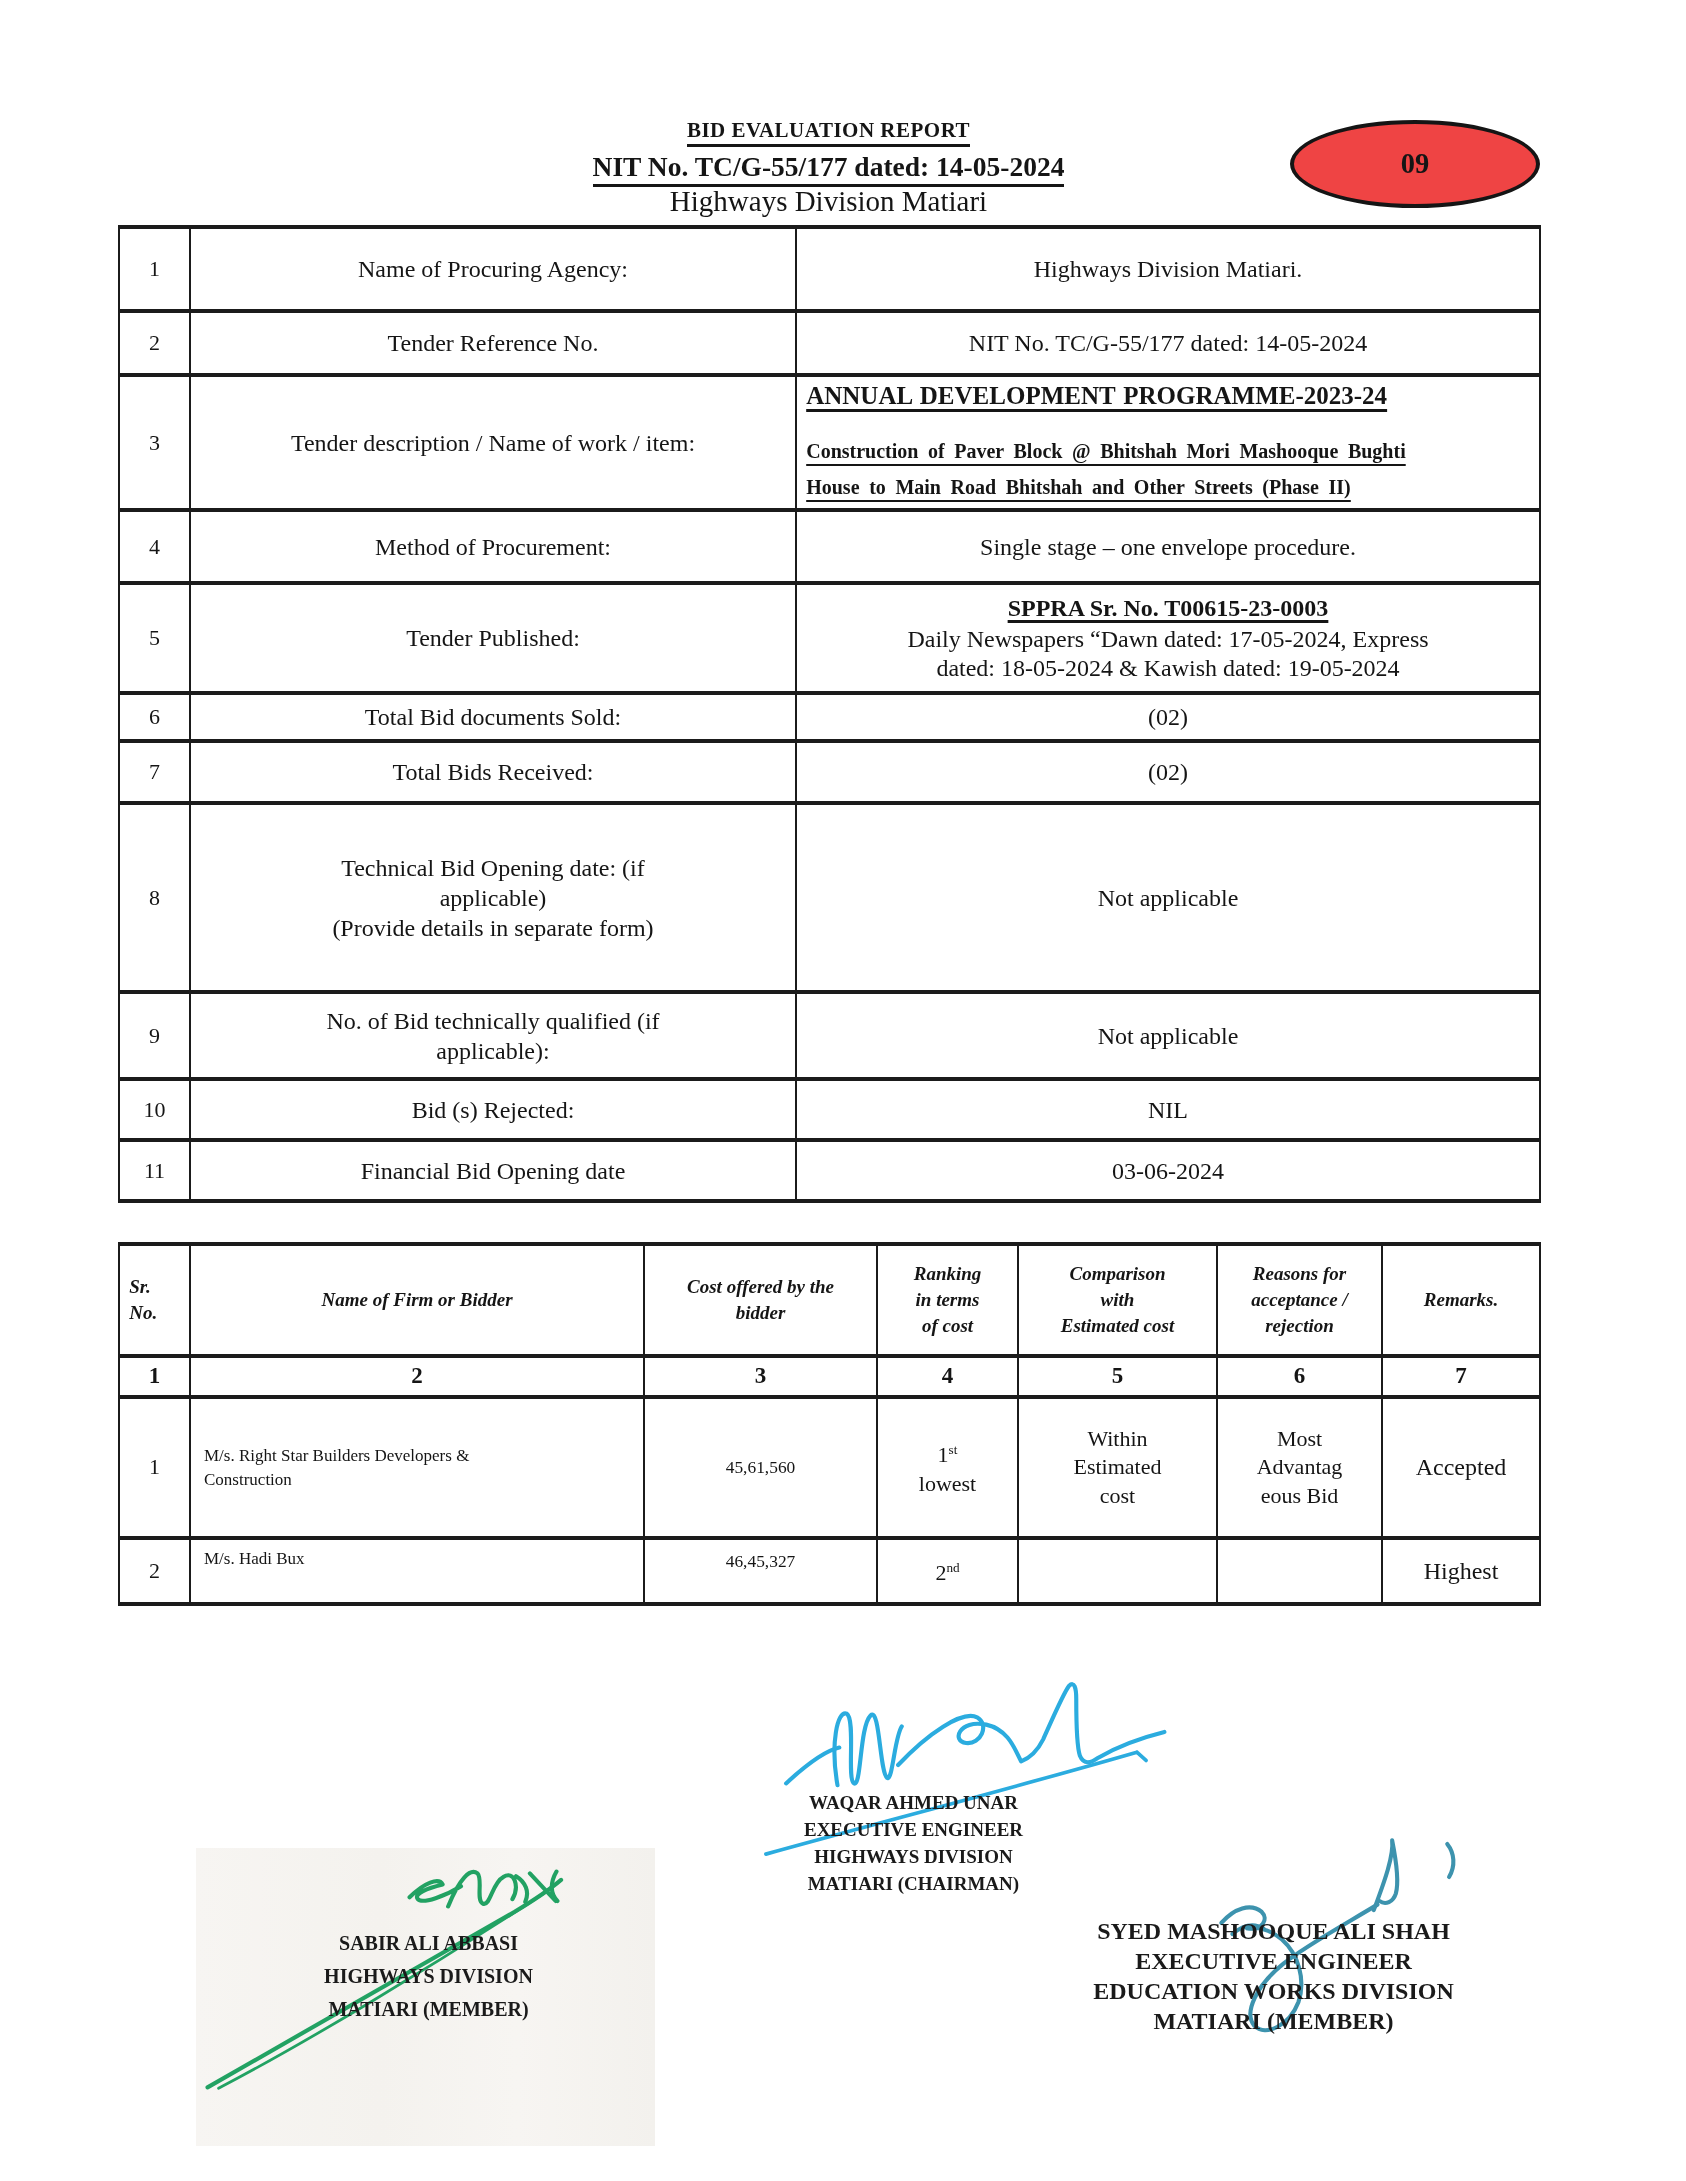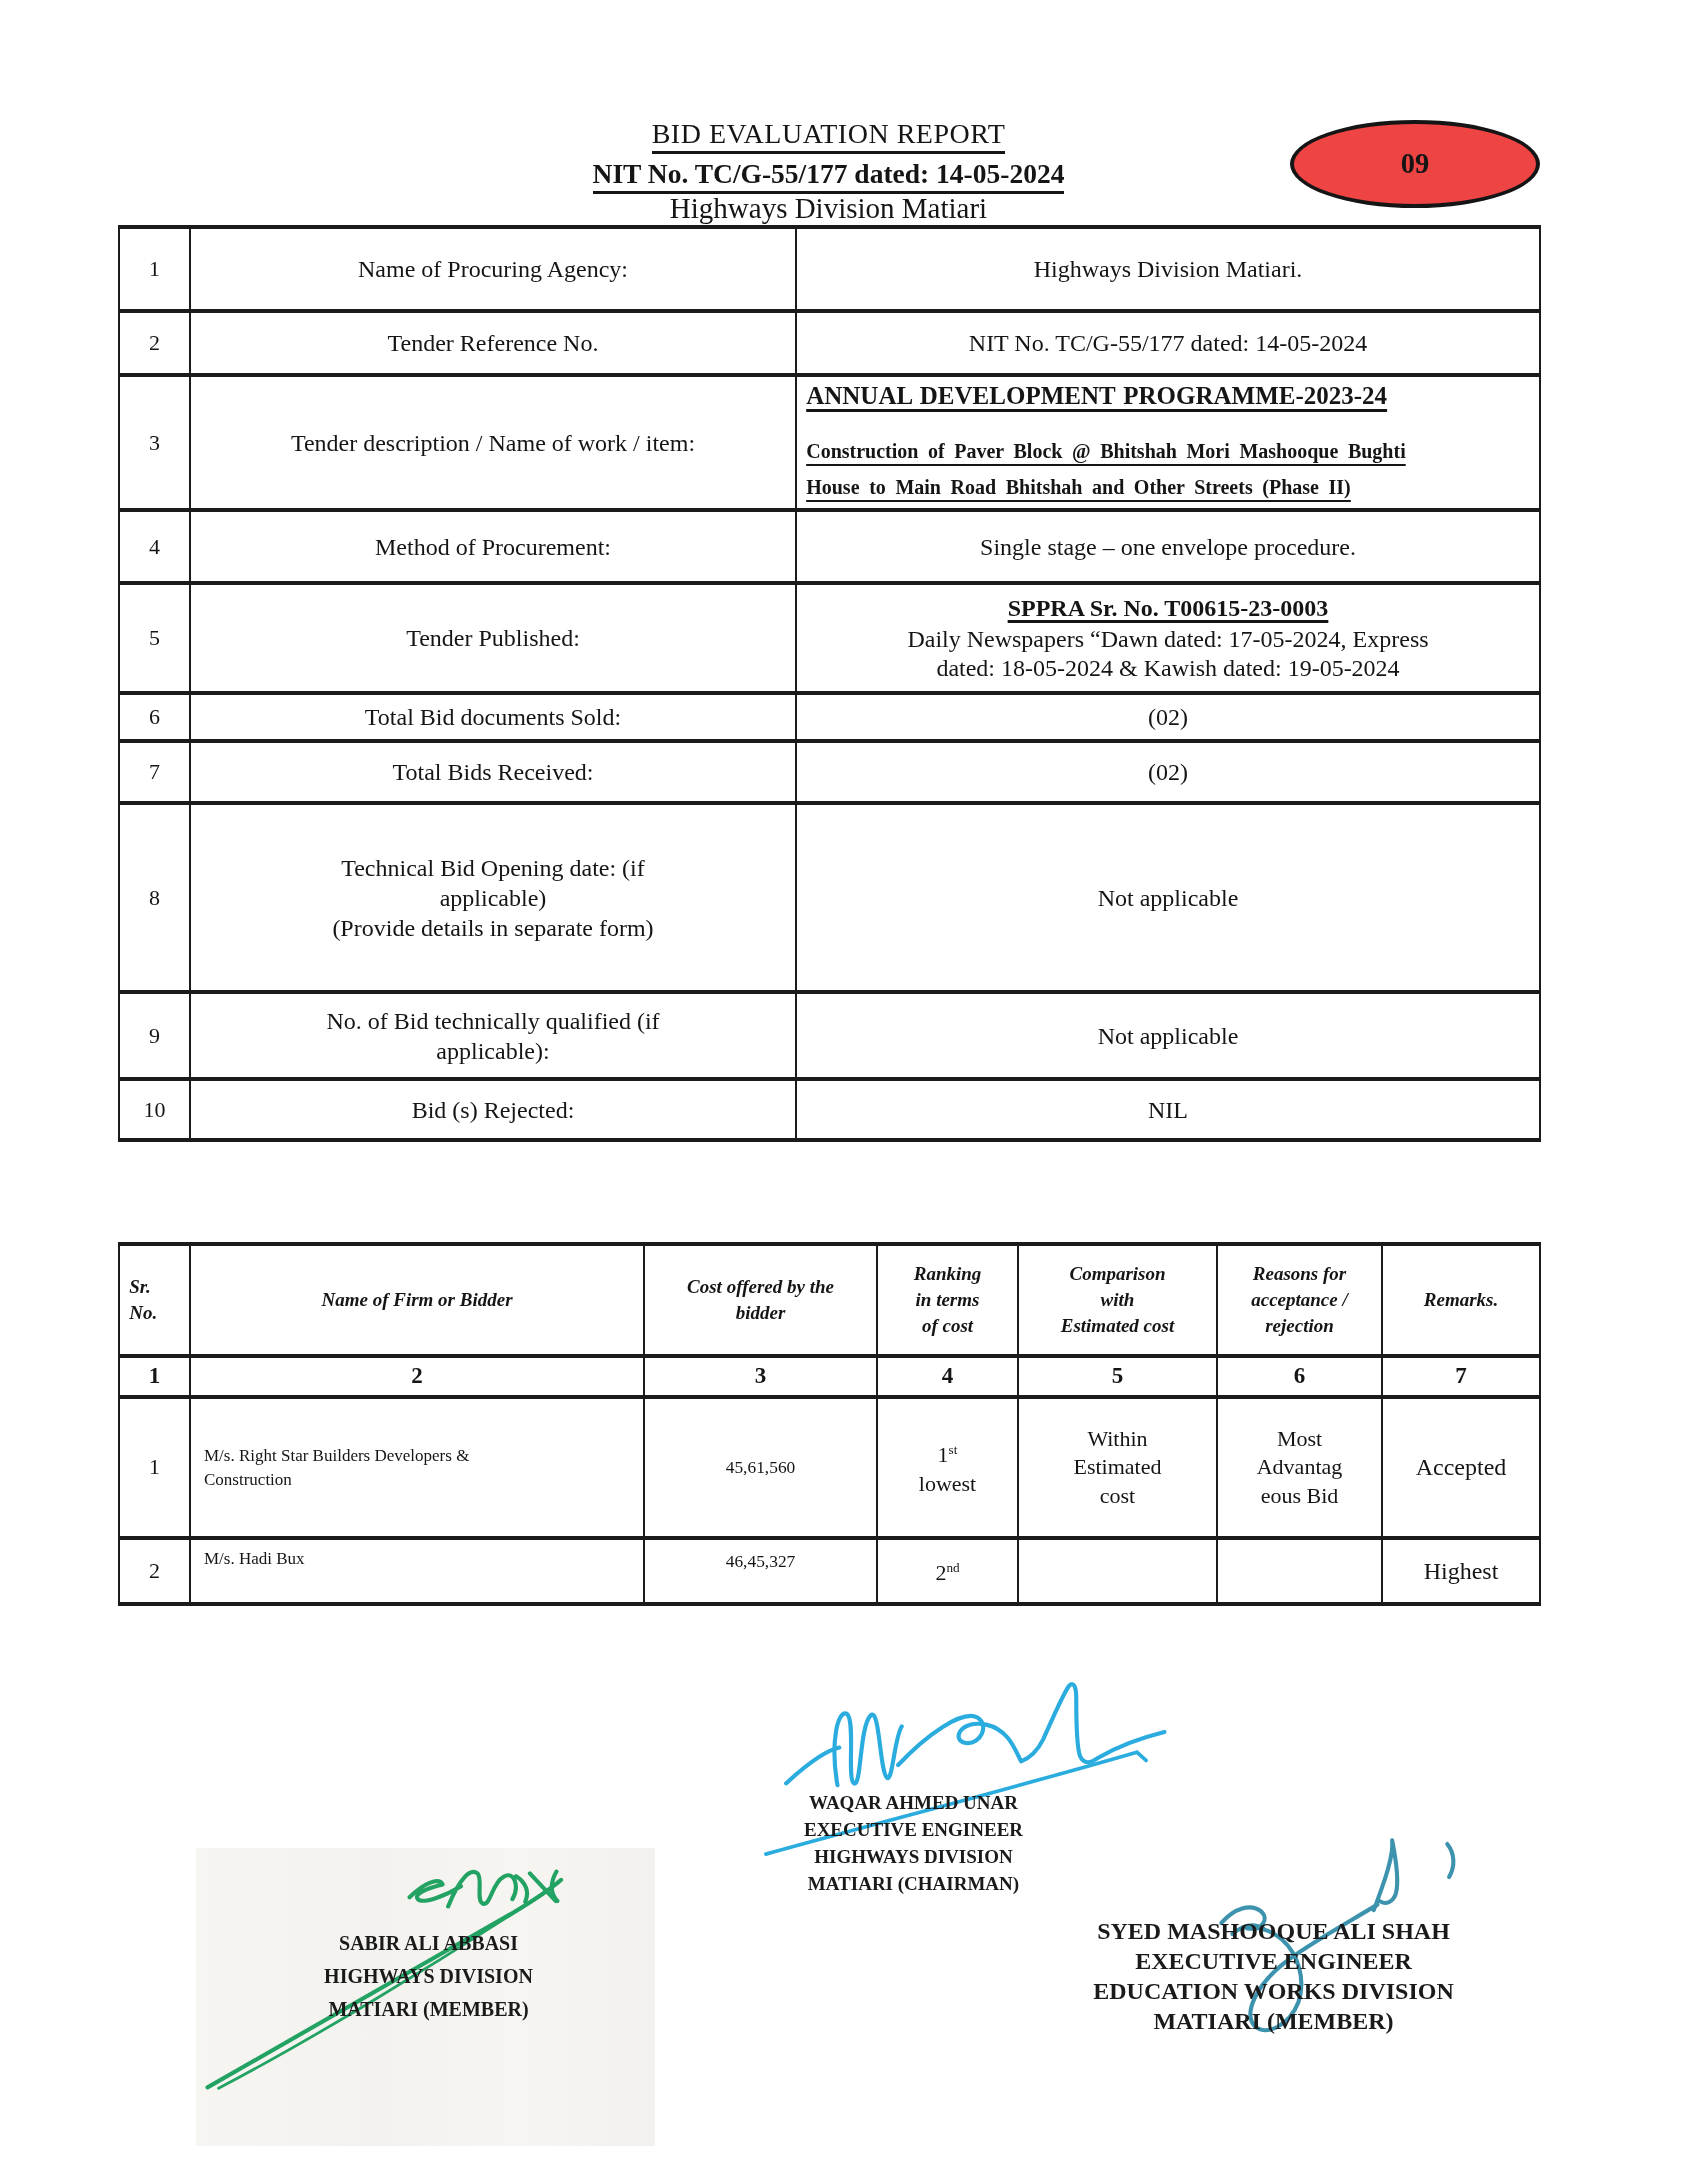--- a/index.html
+++ b/index.html
@@ -4,21 +4,21 @@
 <style>
   * { margin:0; padding:0; box-sizing:border-box; }
   body { background:#e8e8e8; font-family:"Liberation Serif","DejaVu Serif",serif; }
   .page {
     position:relative; width:1686px; height:2182px; margin:0 auto;
     background:#ffffff; color:#151515; overflow:hidden;
   }
 
   
   .doc-header { position:absolute; left:118px; top:118px; width:1421px; text-align:center; }
-  .doc-title { font-size:28px; font-weight:normal; letter-spacing:0.5px; }
+  .doc-title { font-size:21px; font-weight:bold; letter-spacing:0.5px; }
   .doc-title .u, .doc-nit .u { border-bottom:3.7px solid #151515; padding-bottom:1.8px; }
   .doc-nit { font-size:27.5px; font-weight:bold; margin-top:8.3px; }
   .doc-division { font-size:29px; margin-top:2px; }
 
   .stamp {
     position:absolute; left:1290px; top:120px; width:250px; height:88px;
     border:4.6px solid #151515; border-radius:50%;
     display:flex; align-items:center; justify-content:center;
     font-size:28.5px; font-weight:bold; background:#ef4444;
   }
@@ -134,20 +134,25 @@
     <tr style="height:87px">
       <td class="row-no">9</td>
       <td class="pre">No. of Bid technically qualified (if
 applicable):</td>
       <td>Not applicable</td>
     </tr>
     <tr style="height:61px">
       <td class="row-no">10</td>
       <td>Bid (s) Rejected:</td>
       <td>NIL</td>
+    </tr>
+    <tr style="height:61px">
+      <td class="row-no">11</td>
+      <td>Financial Bid Opening date</td>
+      <td>03-06-2024</td>
     </tr>
   </tbody>
     </table>
 
   <table class="bid-table">
     <colgroup>
       <col style="width:71px">
         <col style="width:454px">
         <col style="width:233px">
         <col style="width:141px">

